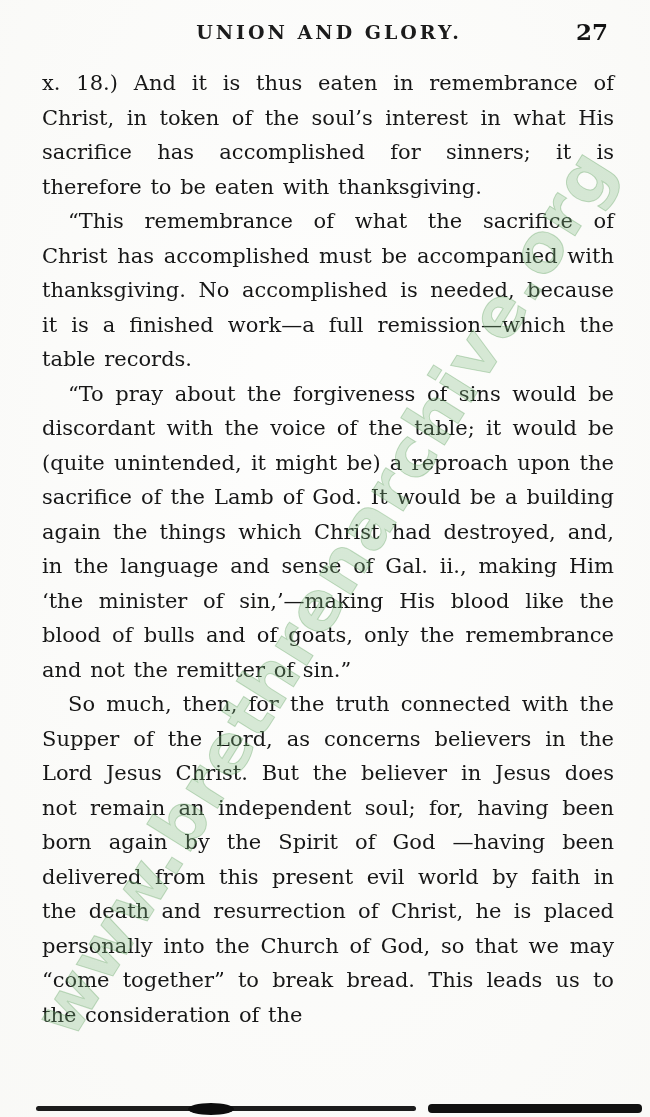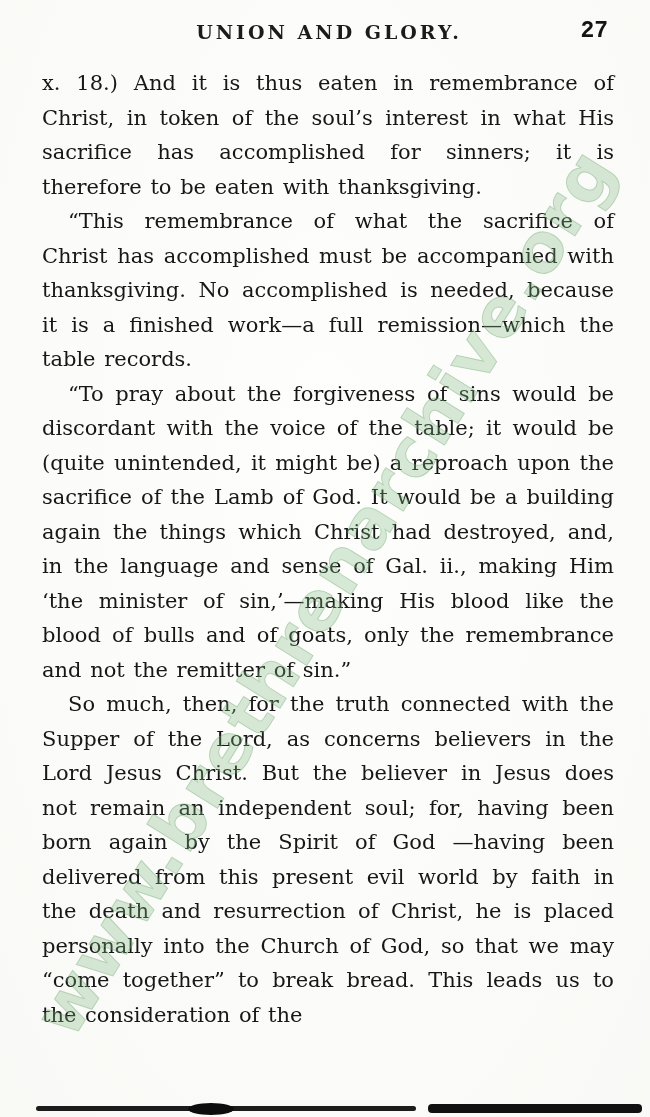--- a/index.html
+++ b/index.html
@@ -36,21 +36,20 @@
     color: #1b1b1b;
     padding-top: 3px;
   }
   .page-number {
     position: absolute;
     right: 8px;
     top: 0;
     font-weight: bold;
     font-size: 23px;
     color: #141414;
-    font-family: Liberation Mono, monospace;
   }
   .body-text {
     position: absolute;
     top: 66px;
     left: 42px;
     width: 572px;
     font-size: 21px;
     line-height: 34.5px;
     text-align: justify;
     color: #171717;

